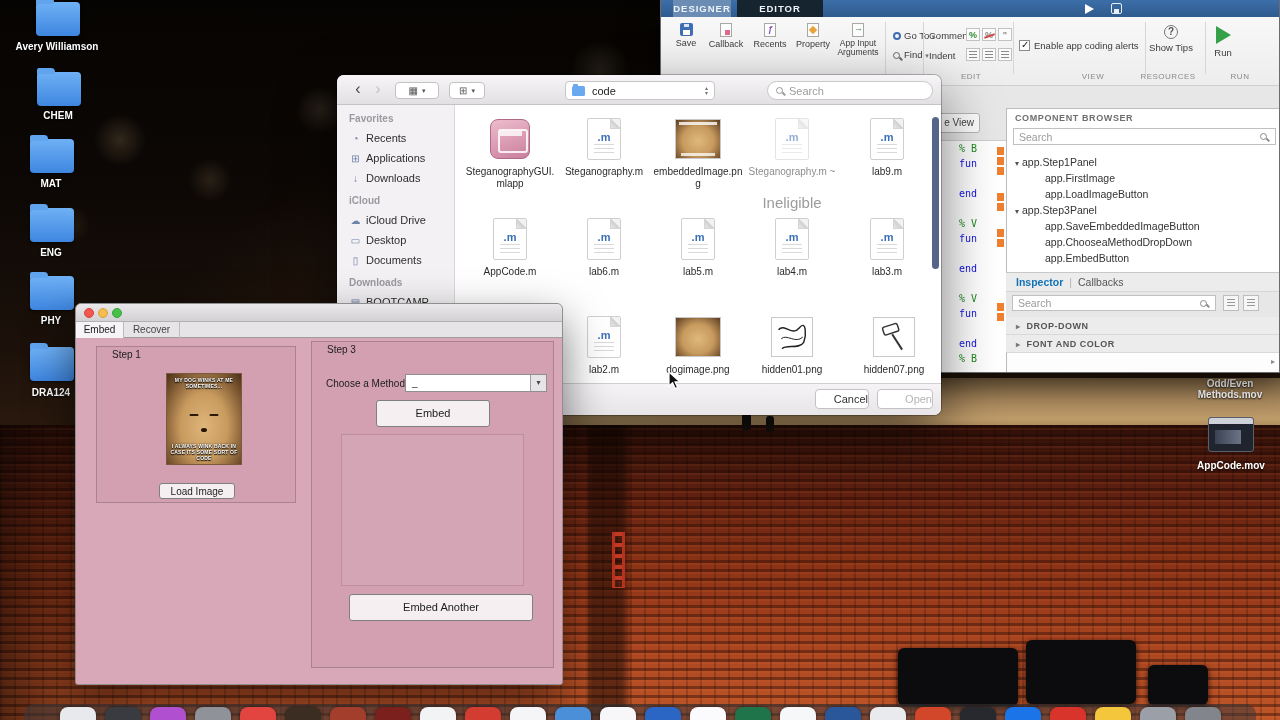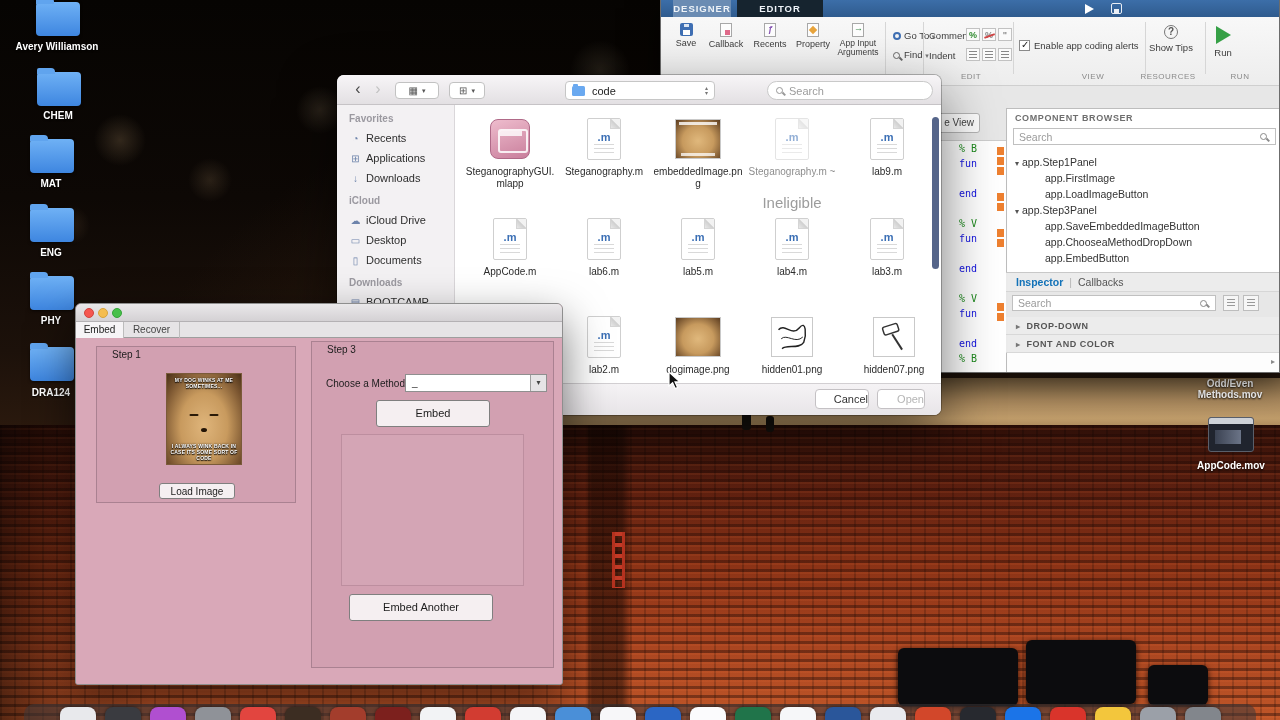--- a/index.html
+++ b/index.html
@@ -479,21 +479,21 @@
               <line x1="18" y1="17" x2="29" y2="34" stroke="#333" stroke-width="2.2"></line>
             </svg>
       </div>
         </div>
       <div class="fname">hidden07.png</div>
     </div>
 
     <div class="scrollthumb"></div>
     <div class="fd-bottom"></div>
     <div class="fdbtn" style="left:478px;width:54px">Cancel</div>
-    <div class="fdbtn" style="left:540px;width:48px;color:#b5b5b5">Open</div>
+    <div class="fdbtn" style="left:540px;width:56px;color:#b5b5b5">Open</div>
   </div>
 
   <div class="uf">
     <div class="uf-title"></div>
     <div class="light" style="left:8px;background:#f5564f;border:1px solid #d0443e"></div>
     <div class="light" style="left:22px;background:#f5bd4f;border:1px solid #d6a33c"></div>
     <div class="light" style="left:36px;background:#48c04a;border:1px solid #36a43a"></div>
     <div class="uf-tabs">
       <div class="uf-tab sel" style="left:0;width:48px">Embed</div>
       <div class="uf-tab" style="left:48px;width:56px">Recover</div>
@@ -517,21 +517,21 @@
 
       <div class="ufpanel" style="left:235px;top:3px;width:243px;height:327px">
         <div class="ptitle">Step 3</div>
         <div style="position:absolute;left:14px;top:36px;font-size:10px;color:#1c1c1c">Choose a Method</div>
         <div class="dropdown">
           <span class="val">_</span>
           <span class="arr">▾</span>
         </div>
         <div class="ufbtn" style="left:64px;top:58px;width:114px;height:27px;line-height:25px;font-size:11px">Embed</div>
         <div class="axes"></div>
-        <div class="ufbtn" style="left:37px;top:252px;width:144px;height:27px;line-height:25px;font-size:11px">Embed Another</div>
+        <div class="ufbtn" style="left:37px;top:252px;width:184px;height:27px;line-height:25px;font-size:11px">Embed Another</div>
       </div>
 
     </div>
   </div>
 
   <div class="dock">
       <div class="dock-icon" style="background: rgb(232, 233, 236);"></div>
       <div class="dock-icon" style="background: rgb(58, 59, 64);"></div>
       <div class="dock-icon" style="background: rgb(176, 79, 208);"></div>
       <div class="dock-icon" style="background: rgb(143, 146, 152);"></div>

